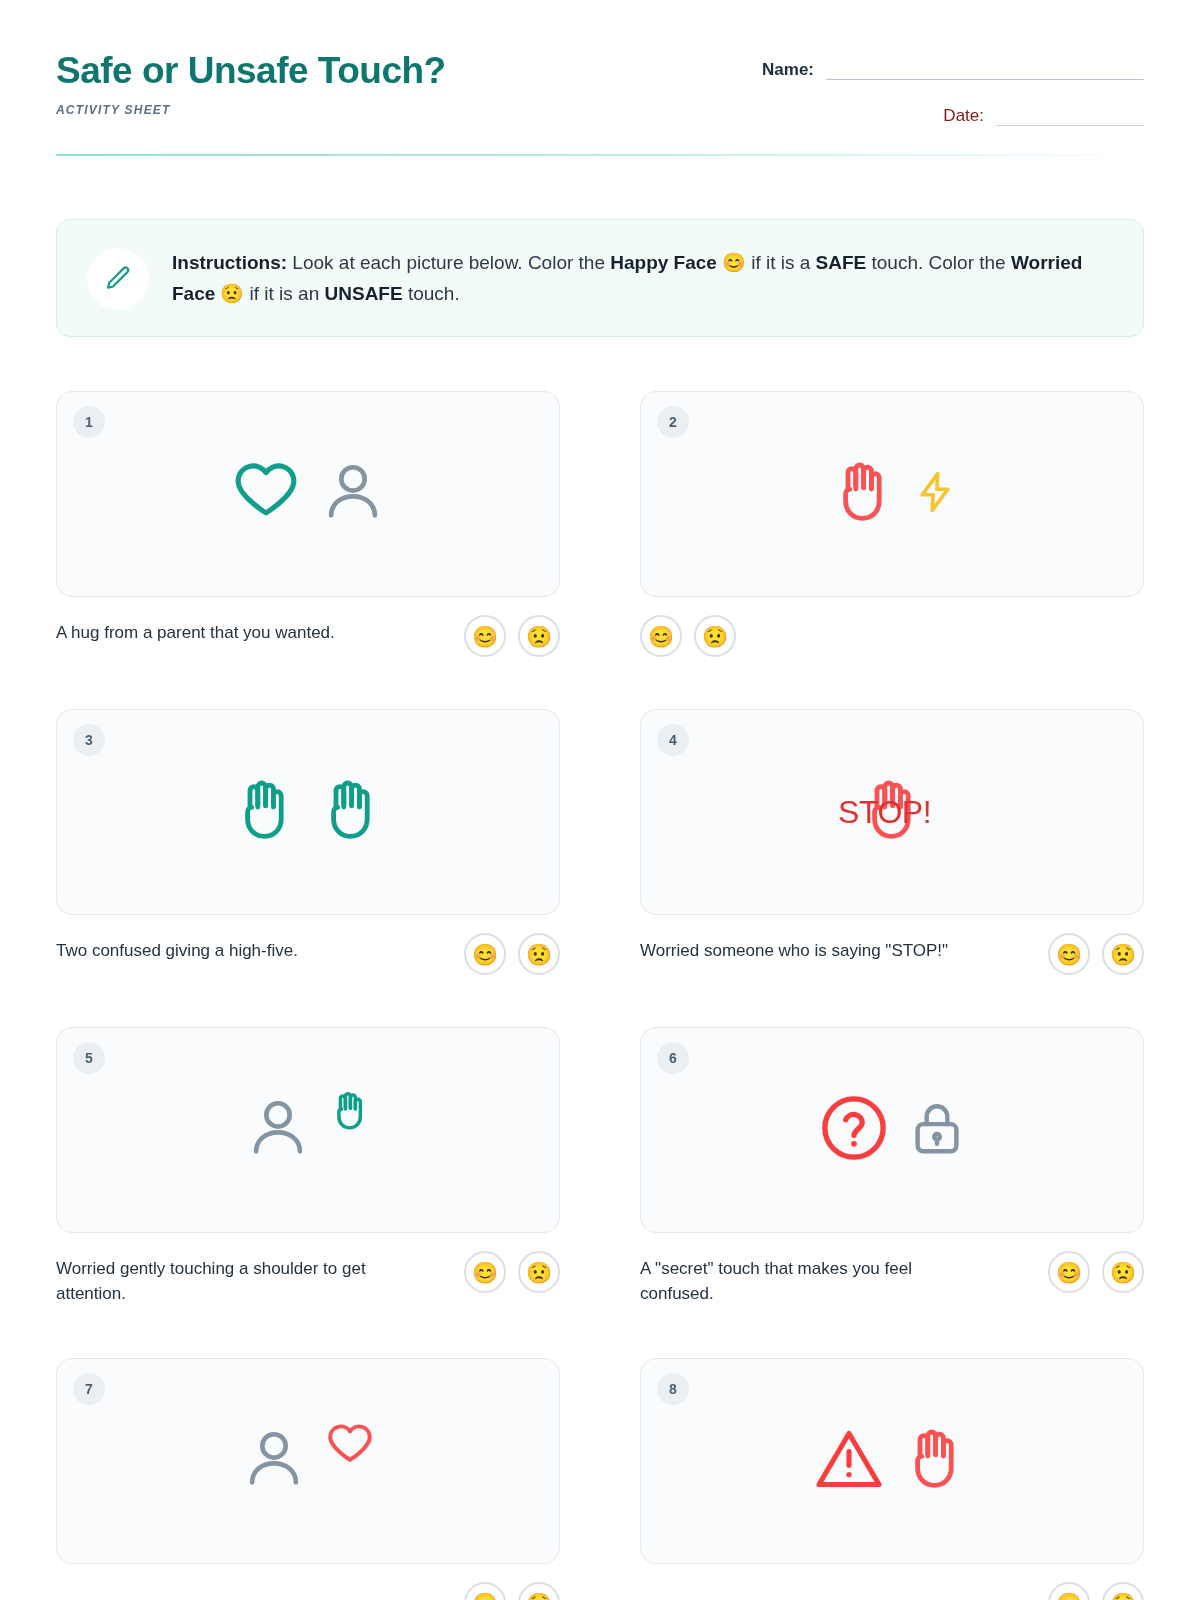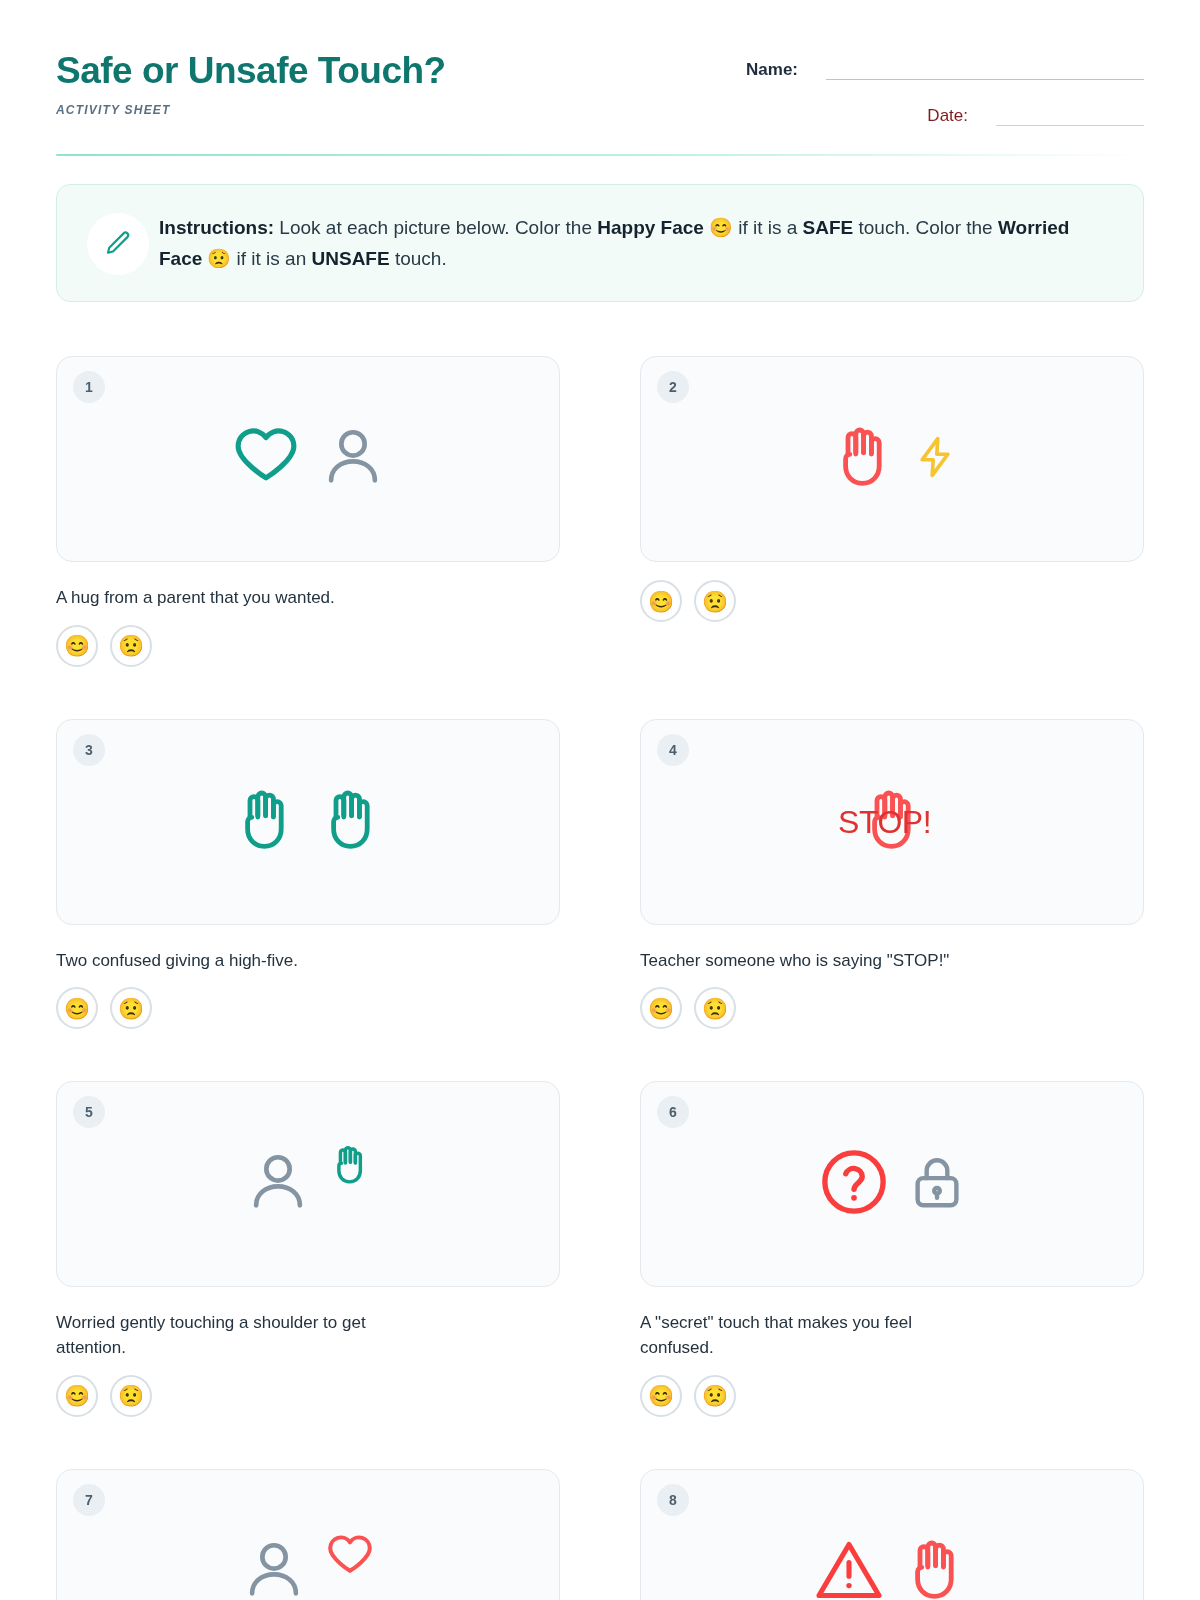--- a/index.html
+++ b/index.html
@@ -42,21 +42,21 @@
     color: #5b7083;
   }
   .meta-block {
     width: 420px;
     padding-top: 12px;
   }
   .meta-row {
     display: flex;
     align-items: flex-end;
     justify-content: flex-end;
-    gap: 28px;
+    gap: 12px;
   }
   .meta-row + .meta-row { margin-top: 26px; }
   .meta-label {
     font-size: 17px;
     font-weight: bold;
     color: #1f2d3d;
     white-space: nowrap;
   }
   .meta-label.light { color: #7f1d1d; font-weight: normal; }
   .meta-line {
@@ -68,28 +68,28 @@
 
   .divider {
     margin-top: 28px;
     height: 2px;
     background: linear-gradient(to right, #8fe3cf, #bdf0e2 55%, #ffffff);
     border-radius: 2px;
   }
 
   
   .instructions {
-    margin-top: 28px;
+    margin-top: 63px;
     background: #f2fbf8;
     border: 1px solid #d3efe6;
     border-radius: 14px;
     padding: 26px 30px;
     display: flex;
     align-items: flex-end;
-    gap: 10px;
+    gap: 23px;
   }
   .pencil-badge {
     flex: 0 0 auto;
     width: 62px; height: 62px;
     border-radius: 50%;
     background: #ffffff;
     display: flex; align-items: center; justify-content: center;
     margin-top: 2px;
   }
   .instructions-text {
@@ -137,21 +137,20 @@
     justify-content: center;
     gap: 14px;
   }
 
   .row-bottom {
     margin-top: 18px;
     display: flex;
     align-items: flex-start;
     justify-content: space-between;
     gap: 14px;
-    flex-direction: column;
   }
   .caption {
     font-size: 17px;
     line-height: 1.45;
     color: #24333f;
     max-width: 350px;
     padding-top: 6px;
   }
   .faces { display: flex; gap: 12px; flex: 0 0 auto; }
   .face {
@@ -307,21 +306,21 @@
               <path d="M7 11V5.5a1.3 1.3 0 0 1 2.6 0V11"></path>
               <path d="M9.6 10.5V4.3a1.3 1.3 0 0 1 2.6 0v6.2"></path>
               <path d="M12.2 10.6V5a1.3 1.3 0 0 1 2.6 0v5.8"></path>
               <path d="M14.8 11V7.2a1.3 1.3 0 0 1 2.6 0V15c0 3.3-2.3 5.8-5.6 5.8S6.2 18.3 6.2 15v-2.4c0-.9.6-1.5 1.4-1.5"></path>
             </svg>
           </span>
           <span class="stop-text">STOP!</span>
         </div>
       </div>
       <div class="row-bottom">
-        <div class="caption">Teacher someone who is saying "STOP!"</div>
+        <div class="caption">Worried someone who is saying "STOP!"</div>
         <div class="faces">
           <div class="face">😊</div>
           <div class="face">😟</div>
         </div>
       </div>
     </div>
 
     <div class="item">
       <div class="picture-box">
         <div class="num-badge">5</div>

